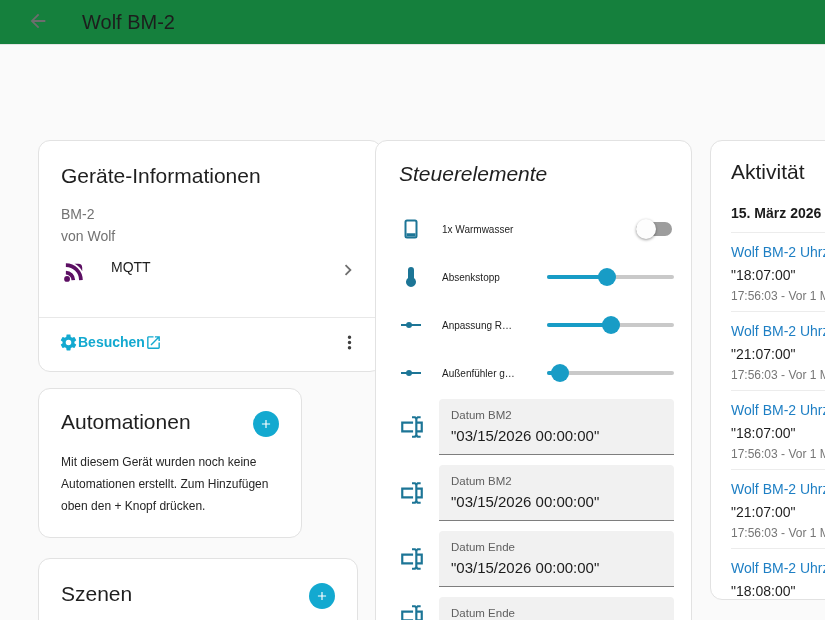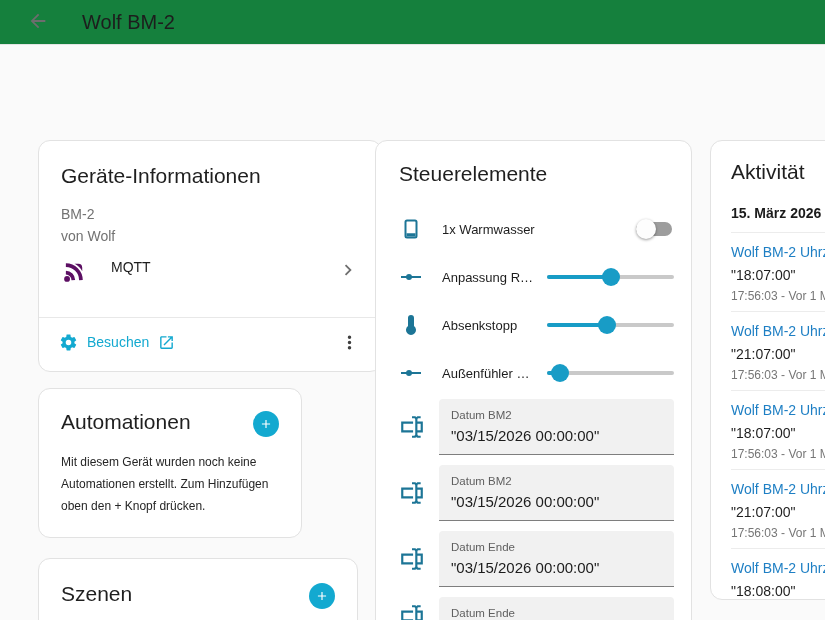--- a/index.html
+++ b/index.html
@@ -37,22 +37,22 @@
   #card-device .pad{padding:22px 22px 0;}
   #card-device .card-title{margin-bottom:14px;}
   .dev-line{font-size:14px;color:#727272;line-height:22px;}
   .integ-row{display:flex;align-items:flex-start;margin-top:12px;height:58px;cursor:pointer;}
   .integ-icon{width:26px;height:26px;color:var(--mqtt);flex:none;}
   .integ-icon svg{width:26px;height:26px;}
   .integ-label{margin-left:24px;flex:1;font-size:14px;color:#1d1d1d;}
   .chev{width:22px;height:22px;color:#6f6f6f;flex:none;}
   .chev svg{width:22px;height:22px;}
   .dev-footer{border-top:1px solid #e8e8e8;height:49px;display:flex;align-items:center;padding:0 12px;}
-  .visit-link{display:flex;align-items:center;gap:9px;color:var(--accent);font-size:14px;
-    font-weight:400;text-decoration:none;padding:6px 8px;cursor:pointer;}
+  .visit-link{display:flex;align-items:center;gap:0;color:var(--accent);font-size:14px;
+    font-weight:700;text-decoration:none;padding:6px 8px;cursor:pointer;}
   .visit-link svg{display:block;}
   .gear{width:19px;height:19px;}
   .extlink{width:17px;height:17px;}
   .spacer{flex:1;}
   .dots-btn{border:none;background:none;width:36px;height:36px;color:#3f3f3f;cursor:pointer;
     display:flex;align-items:center;justify-content:center;margin-right:2px;}
   .dots-btn svg{width:21px;height:21px;}
 
   
   #card-automations{left:38px;top:388px;width:264px;height:150px;padding:20px 22px;}
@@ -60,25 +60,25 @@
   .title-row{display:flex;align-items:flex-start;justify-content:space-between;}
   .plus-btn{
     width:26px;height:26px;border-radius:50%;background:var(--accent);border:none;cursor:pointer;
     color:#fff;display:flex;align-items:center;justify-content:center;flex:none;margin-top:2px;
   }
   .plus-btn svg{width:16px;height:16px;}
   .empty-text{font-size:12px;line-height:22px;margin:14px 0 0;color:#262626;}
 
   
   #card-controls{left:375px;top:140px;width:317px;height:520px;padding:20px 17px 0 23px;}
-  #card-controls .card-title{margin-bottom:18px;}
+  #card-controls .card-title{margin-bottom:18px;font-style:italic;}
   .ctl-row{display:flex;align-items:center;height:48px;}
   .ctl-icon{width:24px;height:24px;color:var(--icon);flex:none;}
   .ctl-icon svg{width:24px;height:24px;}
-  .ctl-label{margin-left:19px;font-size:13px;color:#1d1d1d;flex:1;min-width:0;
+  .ctl-label{margin-left:19px;font-size:10px;color:#1d1d1d;flex:1;min-width:0;
     white-space:nowrap;overflow:hidden;text-overflow:ellipsis;}
   .toggle{position:relative;width:36px;height:20px;margin-left:auto;margin-right:2px;cursor:pointer;flex:none;}
   .toggle .track{position:absolute;top:3px;left:0;width:36px;height:14px;border-radius:7px;background:#9d9d9d;}
   .toggle .thumb{position:absolute;top:0;left:0;width:20px;height:20px;border-radius:50%;
     background:#fdfdfd;box-shadow:0 1px 3px rgba(0,0,0,.4);}
   .slider{position:relative;width:127px;height:18px;margin-left:12px;flex:none;cursor:pointer;}
   .slider .sl-track{position:absolute;top:7px;left:0;right:0;height:4px;border-radius:2px;background:#c9c9c9;}
   .slider .sl-fill{position:absolute;top:7px;left:0;height:4px;border-radius:2px;background:var(--slider);width:var(--p,50%);}
   .slider .sl-thumb{position:absolute;top:0;left:calc(var(--p,50%) - 9px);width:18px;height:18px;border-radius:50%;background:var(--slider);}
 
@@ -191,49 +191,49 @@
     <span class="ctl-label">1x Warmwasser</span>
     <span class="toggle">
       <span class="track"></span>
       <span class="thumb"></span>
     </span>
   </div>
 
   <div class="ctl-row">
     <span class="ctl-icon">
       <svg viewBox="0 0 24 24">
+          <path fill="currentColor" d="M15 13V5a3 3 0 0 0-6 0v8a5 5 0 1 0 6 0z"></path>
+        </svg>
+    </span>
+    <span class="ctl-label">Absenkstopp</span>
+    <span class="slider" style="--p: 47%;">
+      <span class="sl-track"></span>
+      <span class="sl-fill"></span>
+      <span class="sl-thumb"></span>
+    </span>
+  </div>
+
+  <div class="ctl-row">
+    <span class="ctl-icon">
+      <svg viewBox="0 0 24 24">
           <path d="M2 12h20" fill="none" stroke="currentColor" stroke-width="2"></path>
           <circle cx="10" cy="12" r="3" fill="currentColor"></circle>
         </svg>
     </span>
     <span class="ctl-label">Anpassung R…</span>
     <span class="slider" style="--p: 50%;">
       <span class="sl-track"></span>
       <span class="sl-fill"></span>
       <span class="sl-thumb"></span>
     </span>
   </div>
 
   <div class="ctl-row">
     <span class="ctl-icon">
       <svg viewBox="0 0 24 24">
-          <path fill="currentColor" d="M15 13V5a3 3 0 0 0-6 0v8a5 5 0 1 0 6 0z"></path>
-        </svg>
-    </span>
-    <span class="ctl-label">Absenkstopp</span>
-    <span class="slider" style="--p: 47%;">
-      <span class="sl-track"></span>
-      <span class="sl-fill"></span>
-      <span class="sl-thumb"></span>
-    </span>
-  </div>
-
-  <div class="ctl-row">
-    <span class="ctl-icon">
-      <svg viewBox="0 0 24 24">
           <path d="M2 12h20" fill="none" stroke="currentColor" stroke-width="2"></path>
           <circle cx="10" cy="12" r="3" fill="currentColor"></circle>
         </svg>
     </span>
     <span class="ctl-label">Außenfühler g…</span>
     <span class="slider" style="--p: 10%;">
       <span class="sl-track"></span>
       <span class="sl-fill"></span>
       <span class="sl-thumb"></span>
     </span>

